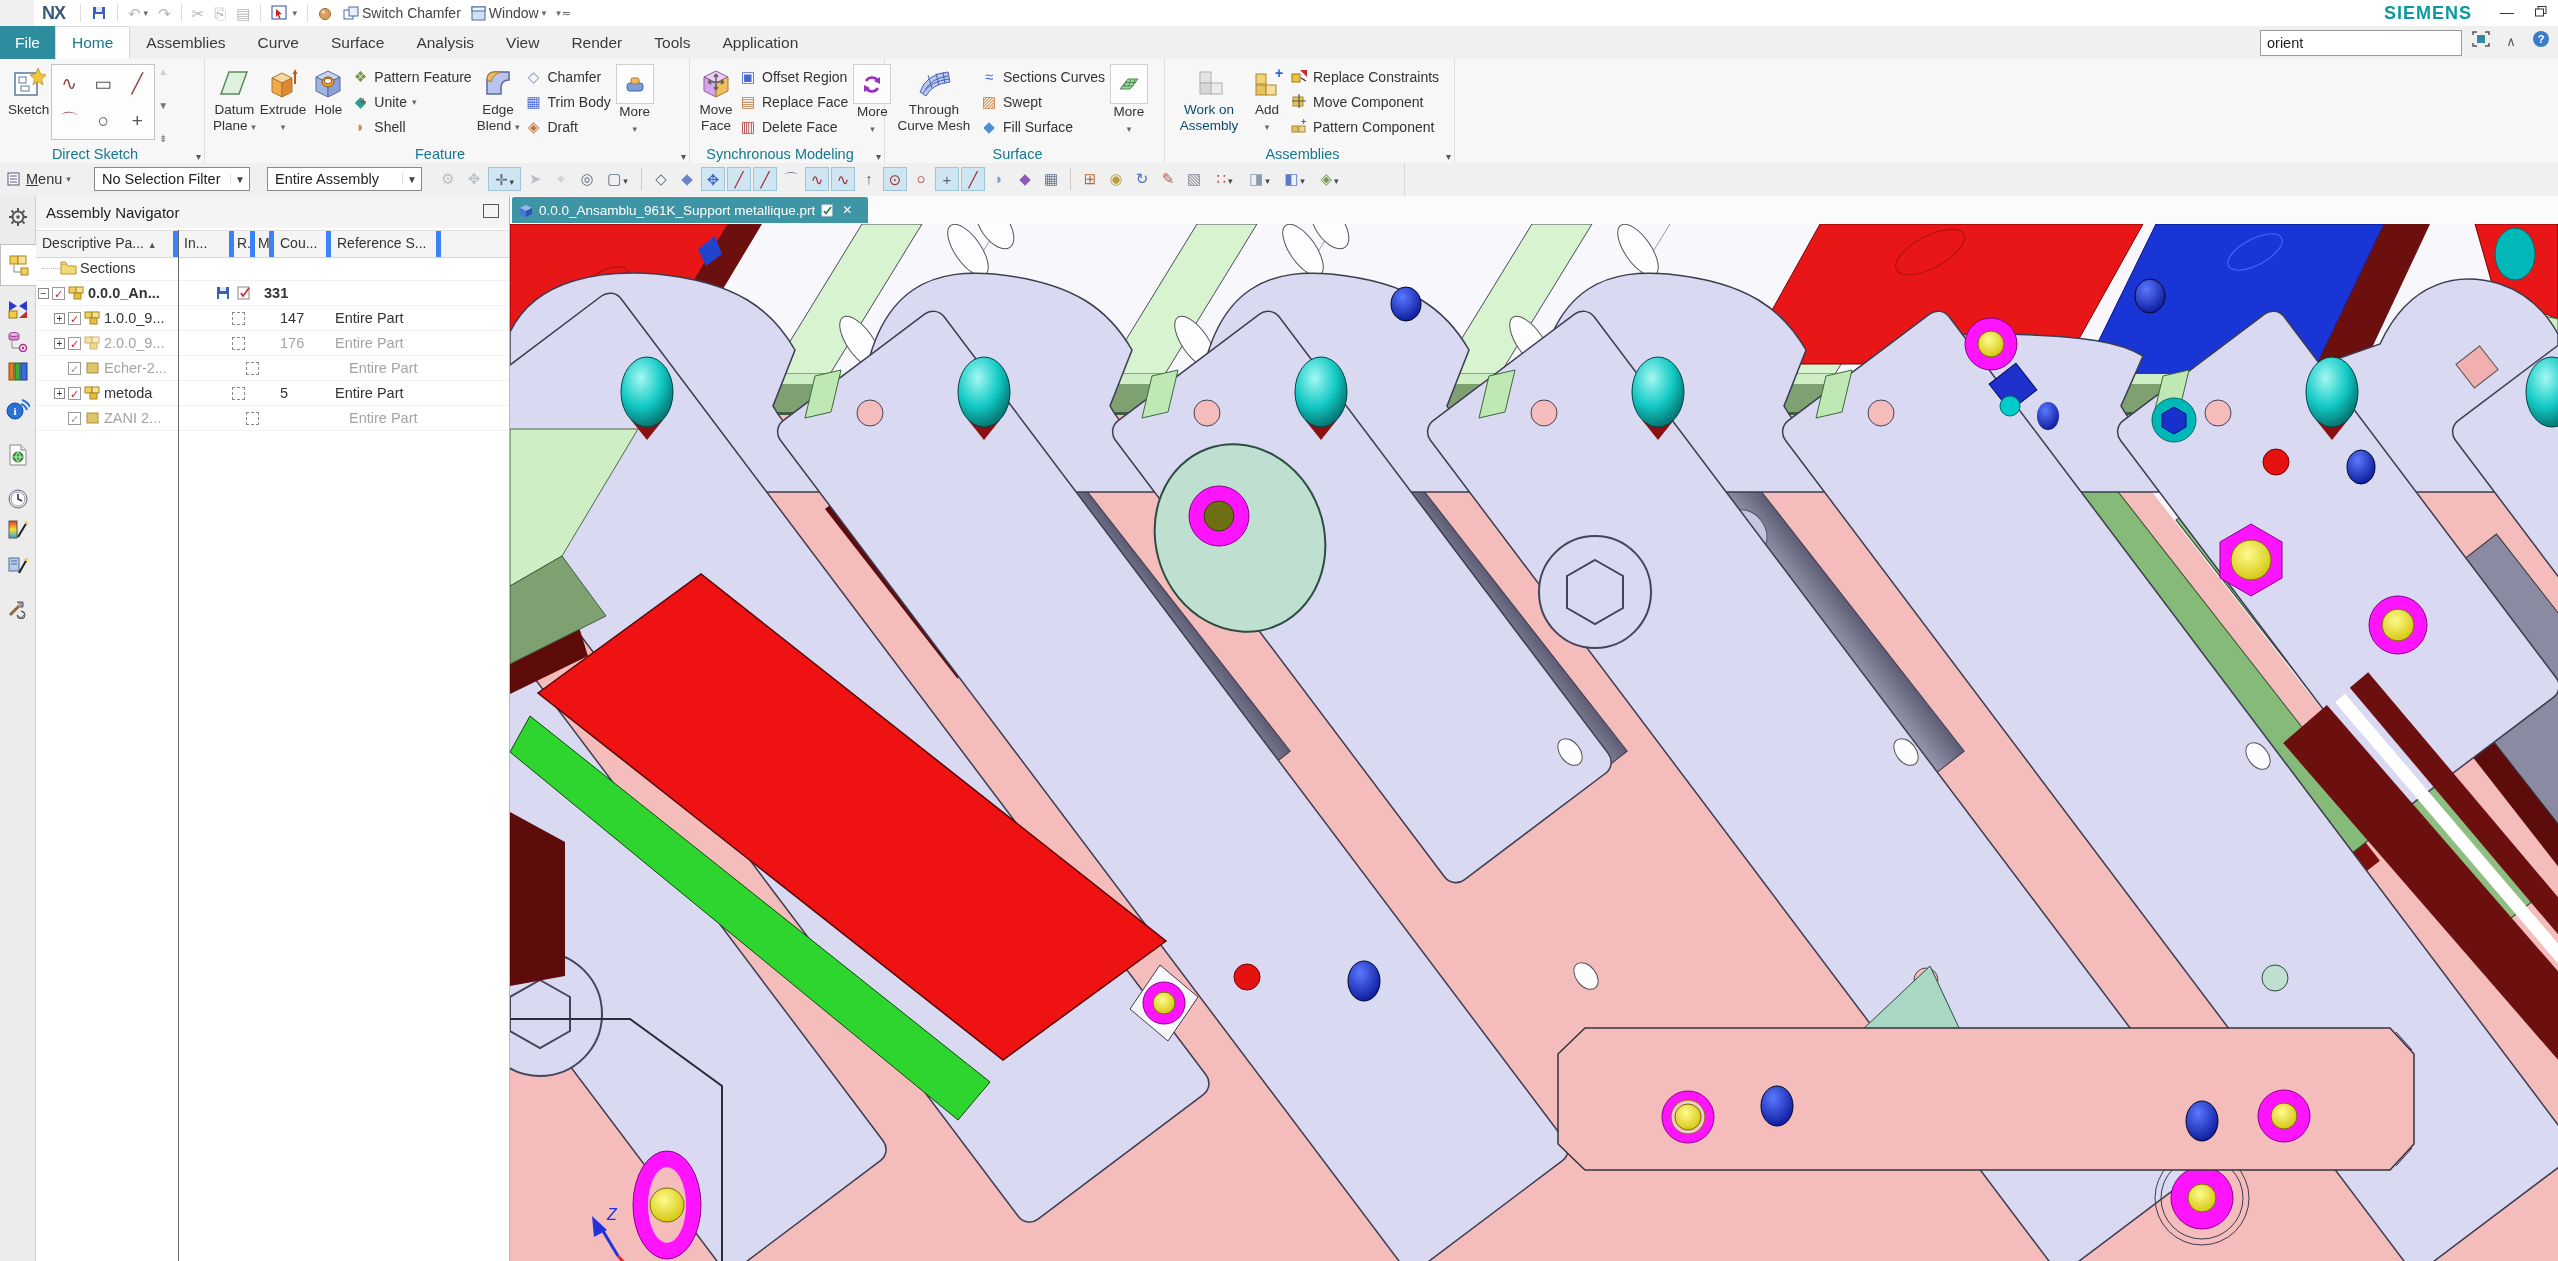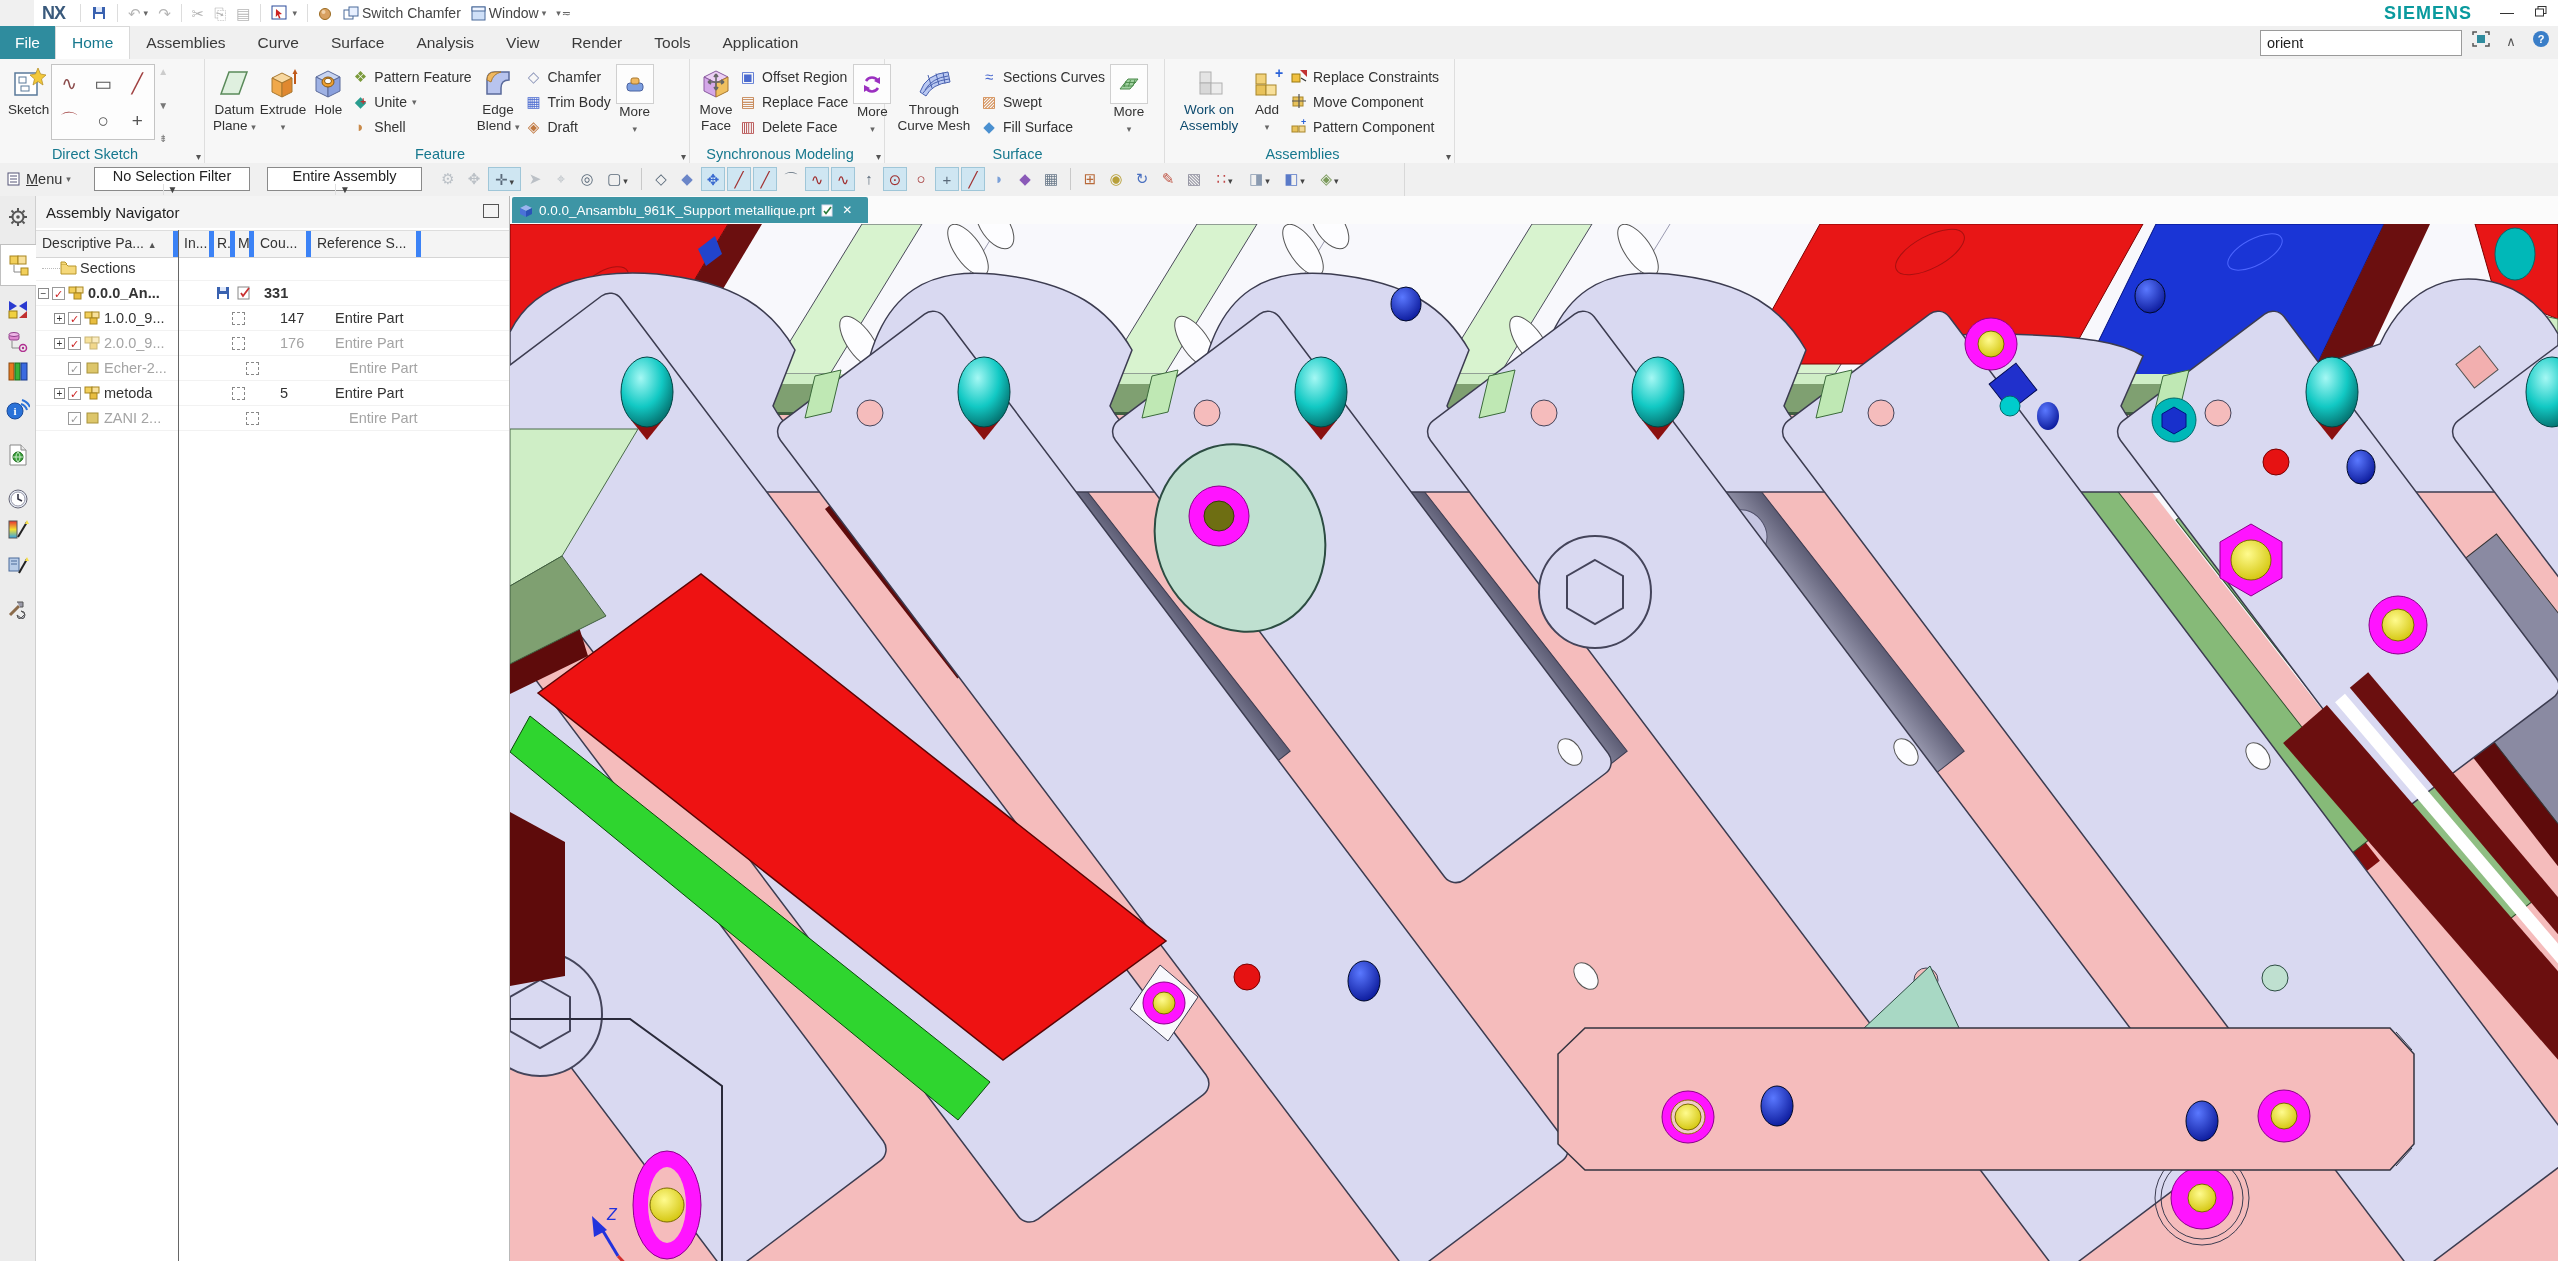--- a/index.html
+++ b/index.html
@@ -40,21 +40,21 @@
   .sb{display:flex;align-items:center;height:25px;font-size:14px;color:#333;white-space:nowrap;gap:5px;}
   .si{width:18px;height:18px;font-size:15px;line-height:18px;text-align:center;flex:0 0 18px;}
   .si i{font-style:normal;font-size:10px;color:#c03030;font-weight:bold;margin-left:-6px;vertical-align:top;}
   .palette{border:1px solid #c4c4c4;background:#fdfdfd;display:grid;grid-template-columns:34px 34px 34px;grid-template-rows:37px 37px;margin-top:2px;}
   .pcell{display:flex;align-items:center;justify-content:center;font-size:19px;color:#555;}
   .pstrip{display:flex;flex-direction:column;justify-content:space-between;height:78px;margin:4px 0 0 3px;font-size:10px;color:#777;text-align:center;}
   
   #toolbar{left:0;top:163px;width:2558px;height:33px;background:#f0f0f0;border-bottom:1px solid #c9c9c9;}
   .tb-menu{position:absolute;left:6px;top:4px;height:24px;display:flex;align-items:center;gap:4px;font-size:14.5px;color:#333;}
   .combo{position:absolute;top:4px;height:24px;background:#fff;border:1px solid #8a8a8a;box-sizing:border-box;
-         display:flex;align-items:center;font-size:14.5px;color:#222;flex-direction:column;}
+         display:flex;align-items:center;font-size:14.5px;color:#222;}
   .combo .cv{flex:1;padding:0 7px;white-space:nowrap;}
   .combo .ca{width:18px;text-align:center;font-size:10px;color:#444;border-left:1px solid #e0e0e0;}
   #tbicons{position:absolute;left:435px;top:4px;height:24px;display:flex;align-items:center;}
   .ticon{width:24px;height:24px;margin:0 1px;text-align:center;line-height:23px;font-size:15px;color:#5a6a7a;box-sizing:border-box;}
   .ticon.toggle{background:#cfe6f2;border:1px solid #9fc6d8;}
   .ticon.disabled{opacity:.35;}
   .ticon.dd{width:33px;}
   .ticon.dd::after{content:"▾";font-size:9px;color:#444;margin-left:2px;}
   .tsep{width:1px;height:22px;background:#c9c9c9;margin:0 6px;}
   #tbend{position:absolute;left:1404px;top:0;width:1px;height:33px;background:#d8d8d8;}
@@ -622,21 +622,21 @@
     </div>
   </div>
 
   <div id="navpanel" class="abs">
     <div id="navtitle">
         <span>Assembly Navigator</span>
       </div>
     <div id="navfloat"></div>
     <div id="navhead">
       <div class="hc" style="width:142px;"><span>Descriptive Pa...</span> <span class="sort">▲</span></div>
-      <div class="hc" style="width:36px;"><span>In...</span></div>
+      <div class="hc" style="width:56px;"><span>In...</span></div>
       <div class="hc" style="width:21px;padding-left:3px;"><span>R.</span></div>
       <div class="hc" style="width:19px;padding-left:3px;"><span>M</span></div>
       <div class="hc" style="width:57px;"><span>Cou...</span></div>
       <div class="hc" style="width:110px;"><span>Reference S...</span></div>
       <div class="hc" style="flex:1;border-right:none;"></div>
     </div>
     <div id="navrows">
 
       <div class="nrow">
         <div class="tcell">

